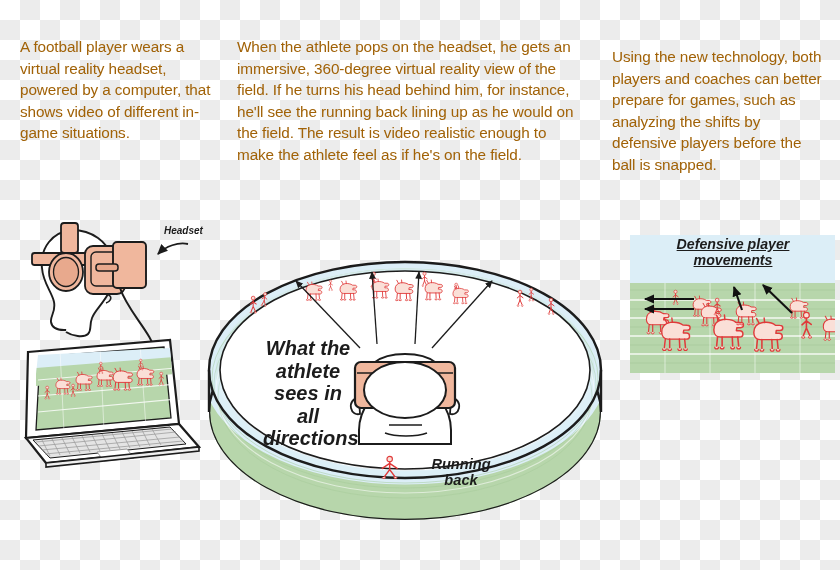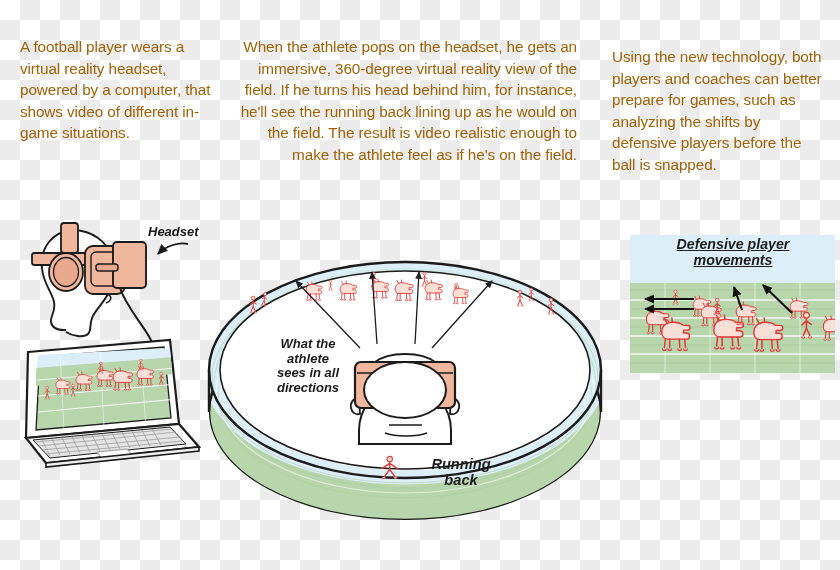--- a/index.html
+++ b/index.html
@@ -18,35 +18,35 @@
   .txt{
     position:absolute;
     color:#a16207;
     font-size:15.3px;
     line-height:21.6px;
     letter-spacing:-0.1px;
     white-space:pre-line;
     font-family:"Liberation Sans", sans-serif;
   }
   #col1{left:20px;top:36px;width:200px;}
-  #col2{left:237px;top:36px;width:340px;text-align:right;}
+  #col2{left:237px;top:36px;width:340px;}
   #col3{left:612px;top:46px;width:215px;}
 
   .art{position:absolute;left:0;top:0;width:840px;height:570px;pointer-events:none;}
 
   .lbl{
     position:absolute;
     font-style:italic;
     font-weight:bold;
     color:#1c1c1c;
     font-family:"Liberation Sans", sans-serif;
     line-height:1.13;
   }
-  #lbl-headset{left:148px;top:225px;font-size:13px;}
-  #lbl-sees{left:263px;top:337px;font-size:13px;text-align:center;width:90px;}
+  #lbl-headset{left:164px;top:225px;font-size:10px;}
+  #lbl-sees{left:263px;top:337px;font-size:20px;text-align:center;width:90px;}
   #lbl-running{left:399px;top:456px;font-size:14.6px;width:70px;text-align:center;margin-left:27px;}
   #lbl-def{left:648px;top:236px;font-size:14.2px;width:170px;text-align:center;text-decoration:underline;}
 </style>
 </head>
 <body>
 
 <div class="txt" id="col1">A football player wears a virtual reality headset, powered by a computer, that shows video of different in-game situations.</div>
 <div class="txt" id="col2">When the athlete pops on the headset, he gets an immersive, 360-degree virtual reality view of the field. If he turns his head behind him, for instance, he'll see the running back lining up as he would on the field. The result is video realistic enough to make the athlete feel as if he's on the field.</div>
 <div class="txt" id="col3">Using the new technology, both players and coaches can better prepare for games, such as analyzing the shifts by defensive players before the ball  is snapped.</div>
 

